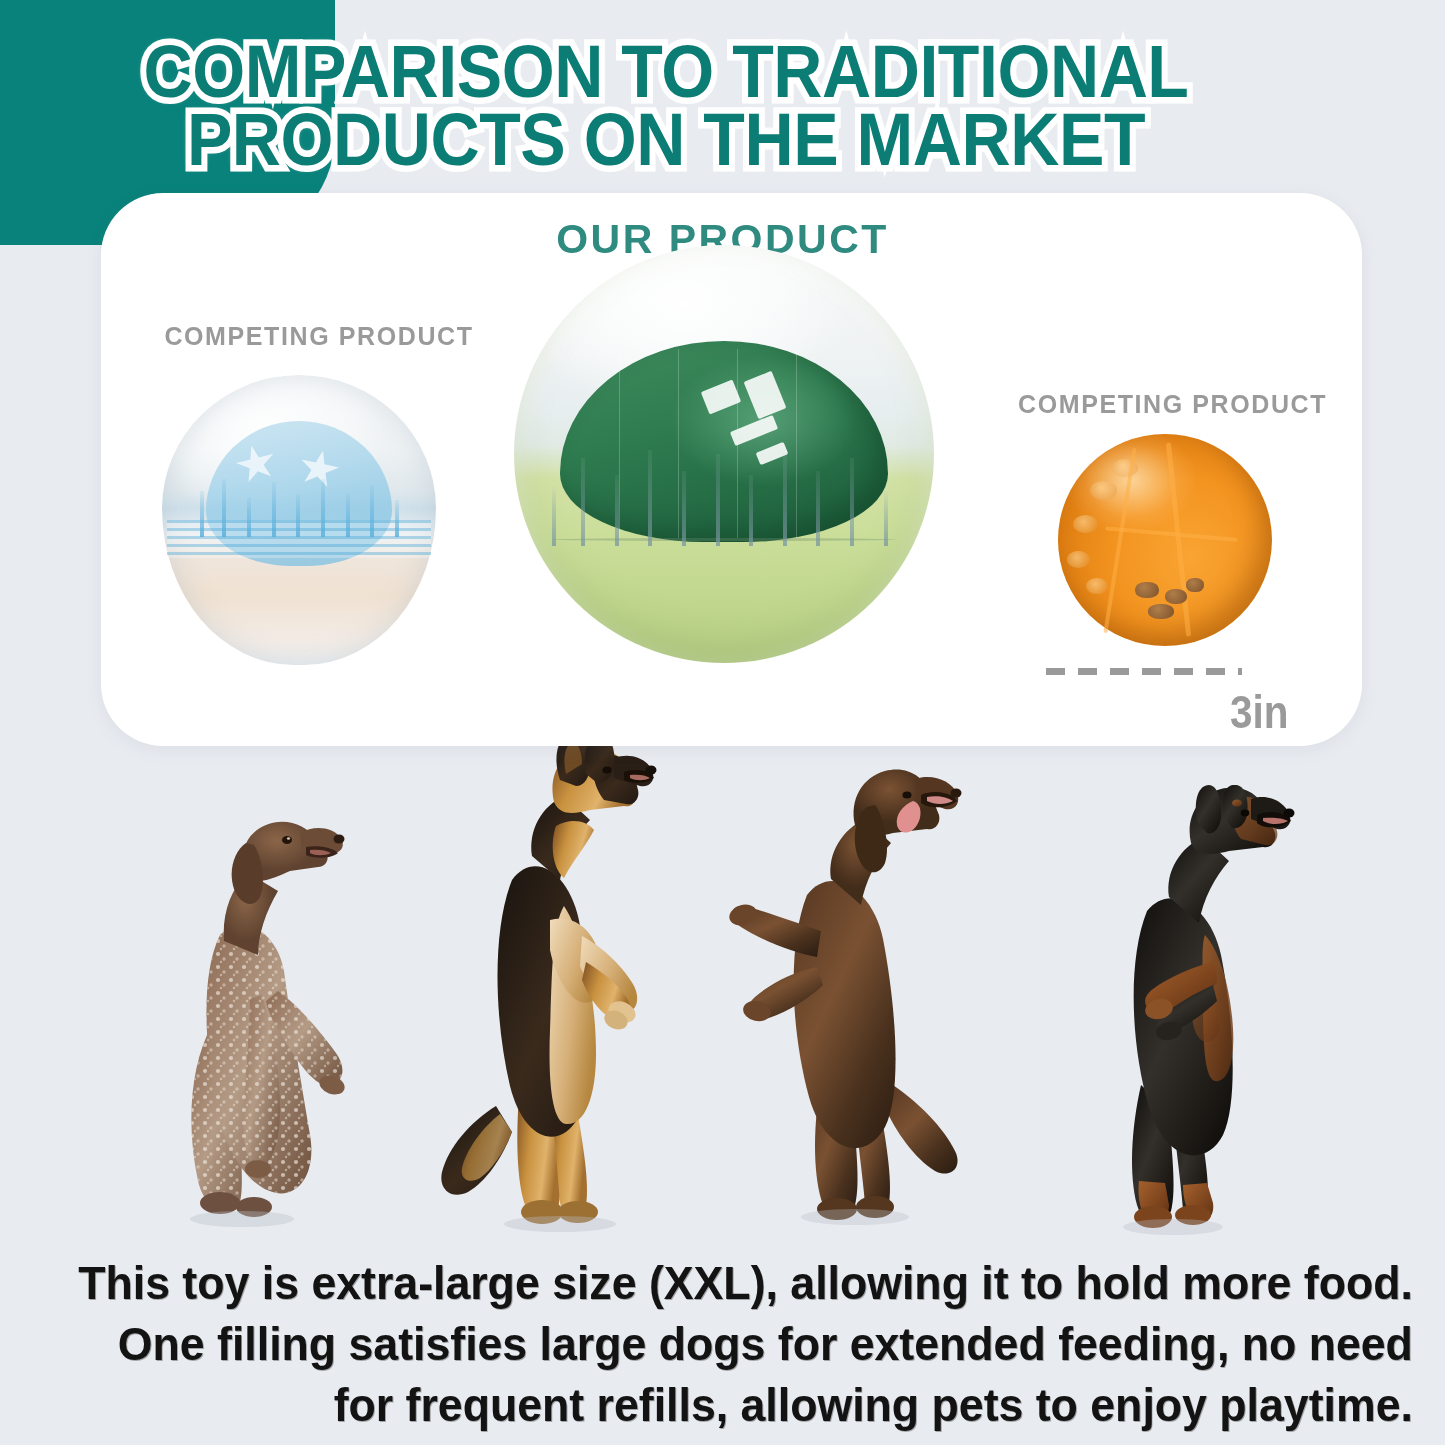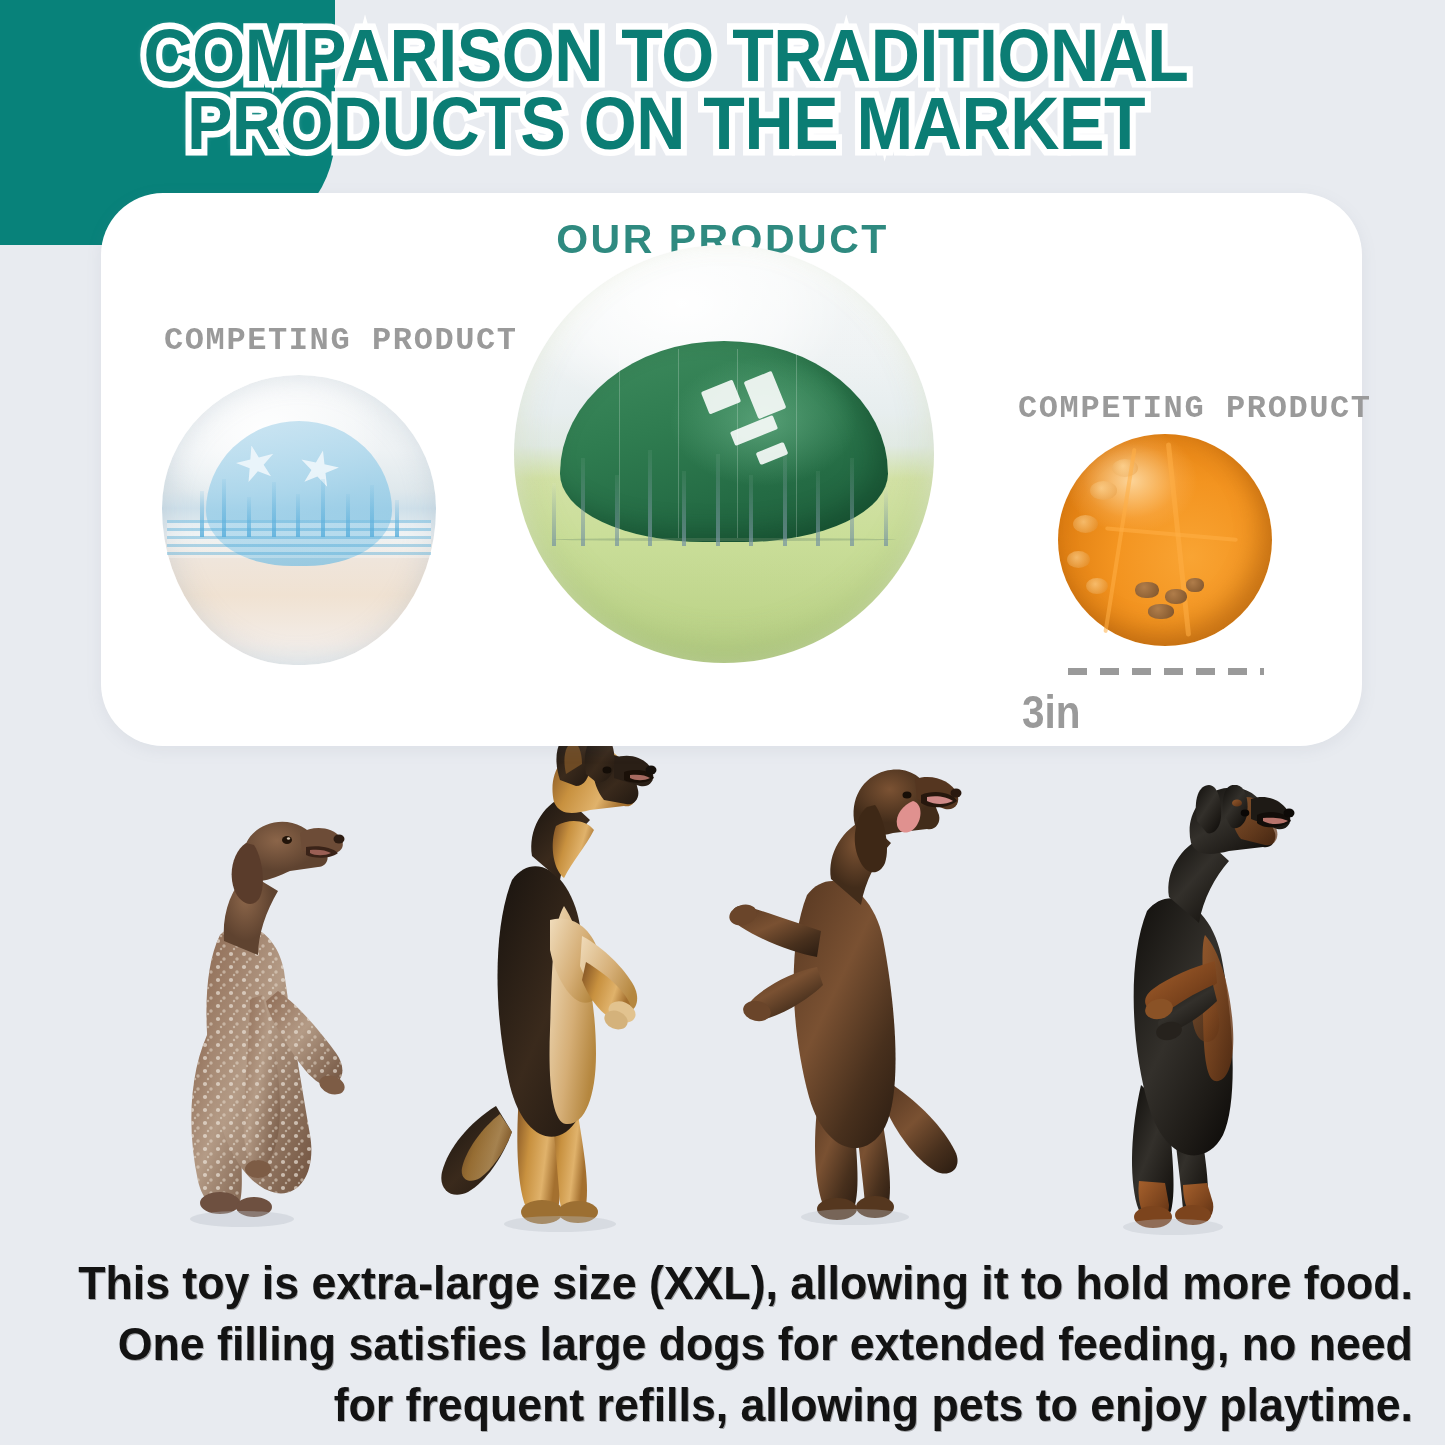--- a/index.html
+++ b/index.html
@@ -22,21 +22,21 @@
     left:-40px; top:-40px;
     width:375px; height:285px;
     background:#08827a;
     border-bottom-right-radius:110px;
     z-index:1;
   }
 
   
   #headline {
     position:absolute;
-    left:0; top:22px;
+    left:0; top:38px;
     width:1332px;
     text-align:center;
     z-index:3;
     line-height:0.92;
   }
   #headline .hl-line {
     display:block;
     font-family:"Liberation Sans Narrow","Liberation Sans", sans-serif;
     font-weight:bold;
     font-size:74px;
@@ -57,23 +57,23 @@
     border-radius:62px;
     z-index:2;
     box-shadow:0 4px 16px rgba(120,130,150,0.10);
   }
 
   .col {
     position:absolute;
     text-align:center;
   }
   .col-label {
-    font-family:Liberation Mono, monospace;
+    font-family:Liberation Sans, sans-serif;
     font-weight:bold;
-    font-size:32px;
+    font-size:25px;
     letter-spacing:1.6px;
     color:#9a9a9a;
     white-space:nowrap;
   }
   #our-label {
     position:absolute;
     left:0; top:216px; width:1445px;
     text-align:center;
     z-index:4;
     font-family:"Liberation Sans", sans-serif;
@@ -328,21 +328,21 @@
       <div class="rib" style="left:28%; top:6%;  width:4px; height:88%; transform:rotate(9deg); border-radius:3px;"></div>
       <div class="rib" style="left:55%; top:4%;  width:5px; height:92%; transform:rotate(-6deg); border-radius:3px;"></div>
       <div class="rib" style="left:22%; top:46%; width:62%; height:4px; transform:rotate(5deg); border-radius:3px;"></div>
       <div class="kibble" style="left:36%; top:70%; width:24px; height:16px;"></div>
       <div class="kibble" style="left:50%; top:73%; width:22px; height:15px;"></div>
       <div class="kibble" style="left:42%; top:80%; width:26px; height:15px;"></div>
       <div class="kibble" style="left:60%; top:68%; width:18px; height:14px;"></div>
     </div>
   </div>
 
-  <div style="position:absolute; left:1018px; top:668px; width:296px; z-index:5; text-align:left;">
+  <div style="position:absolute; left:996px; top:668px; width:296px; z-index:5; text-align:right;">
     <div class="ruler ruler-gray" style="width:196px;"></div>
     <div class="size-text size-gray">3in</div>
   </div>
 
   <div id="dogs">
 
     <svg class="dog" style="left:150px; top:60px;" width="260" height="440" viewBox="0 0 260 440">
       <defs>
         <linearGradient id="gspBody" x1="0" y1="0" x2="1" y2="1">
           <stop offset="0%" stop-color="#8d6a53"></stop>

